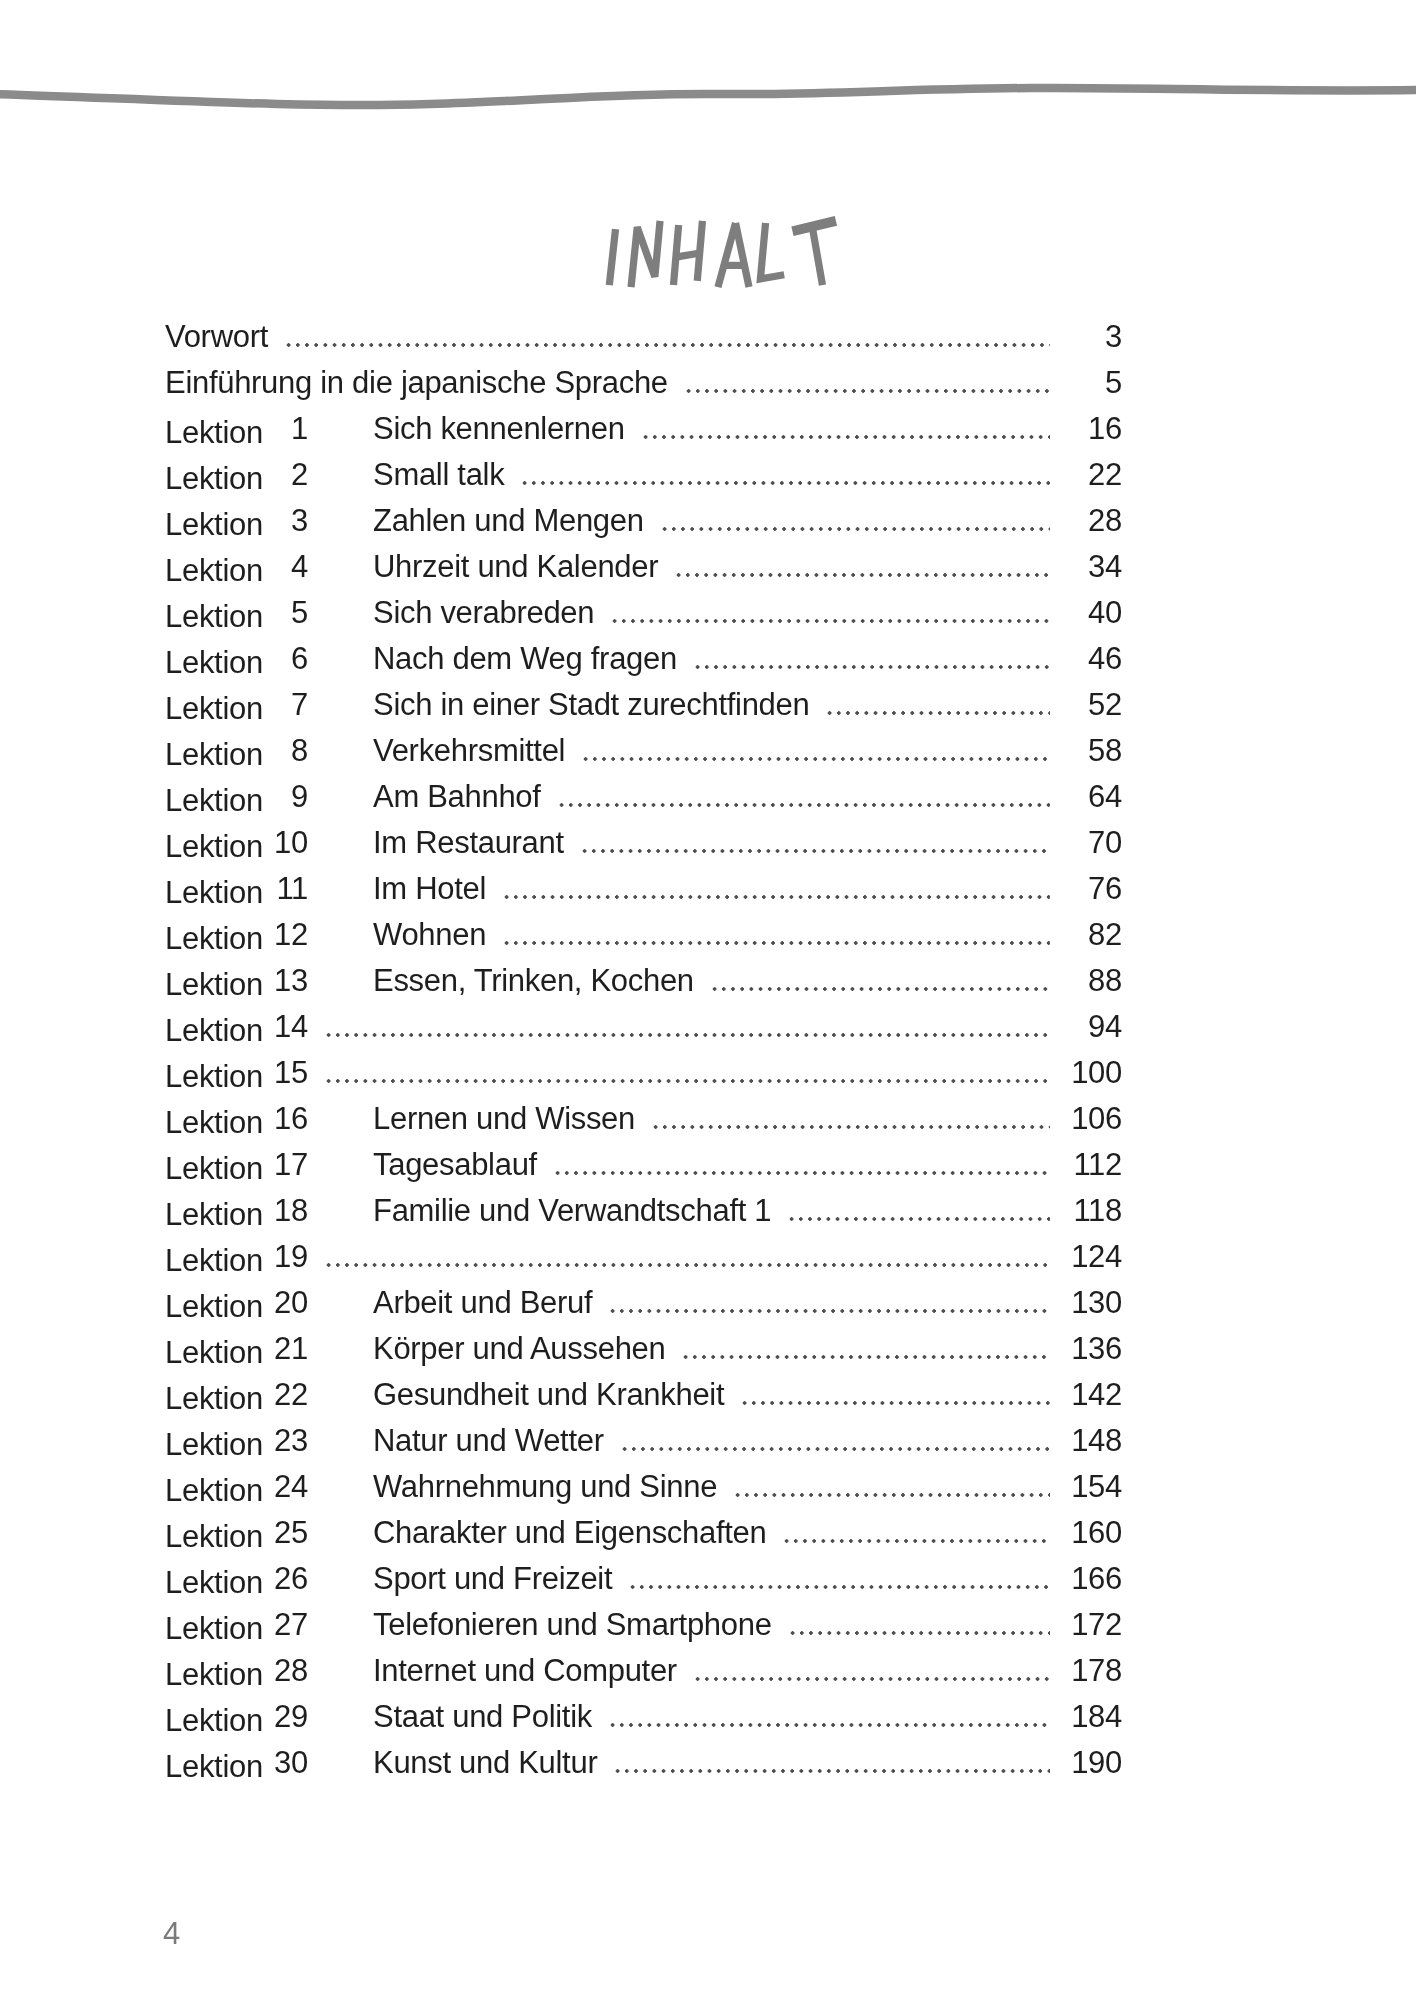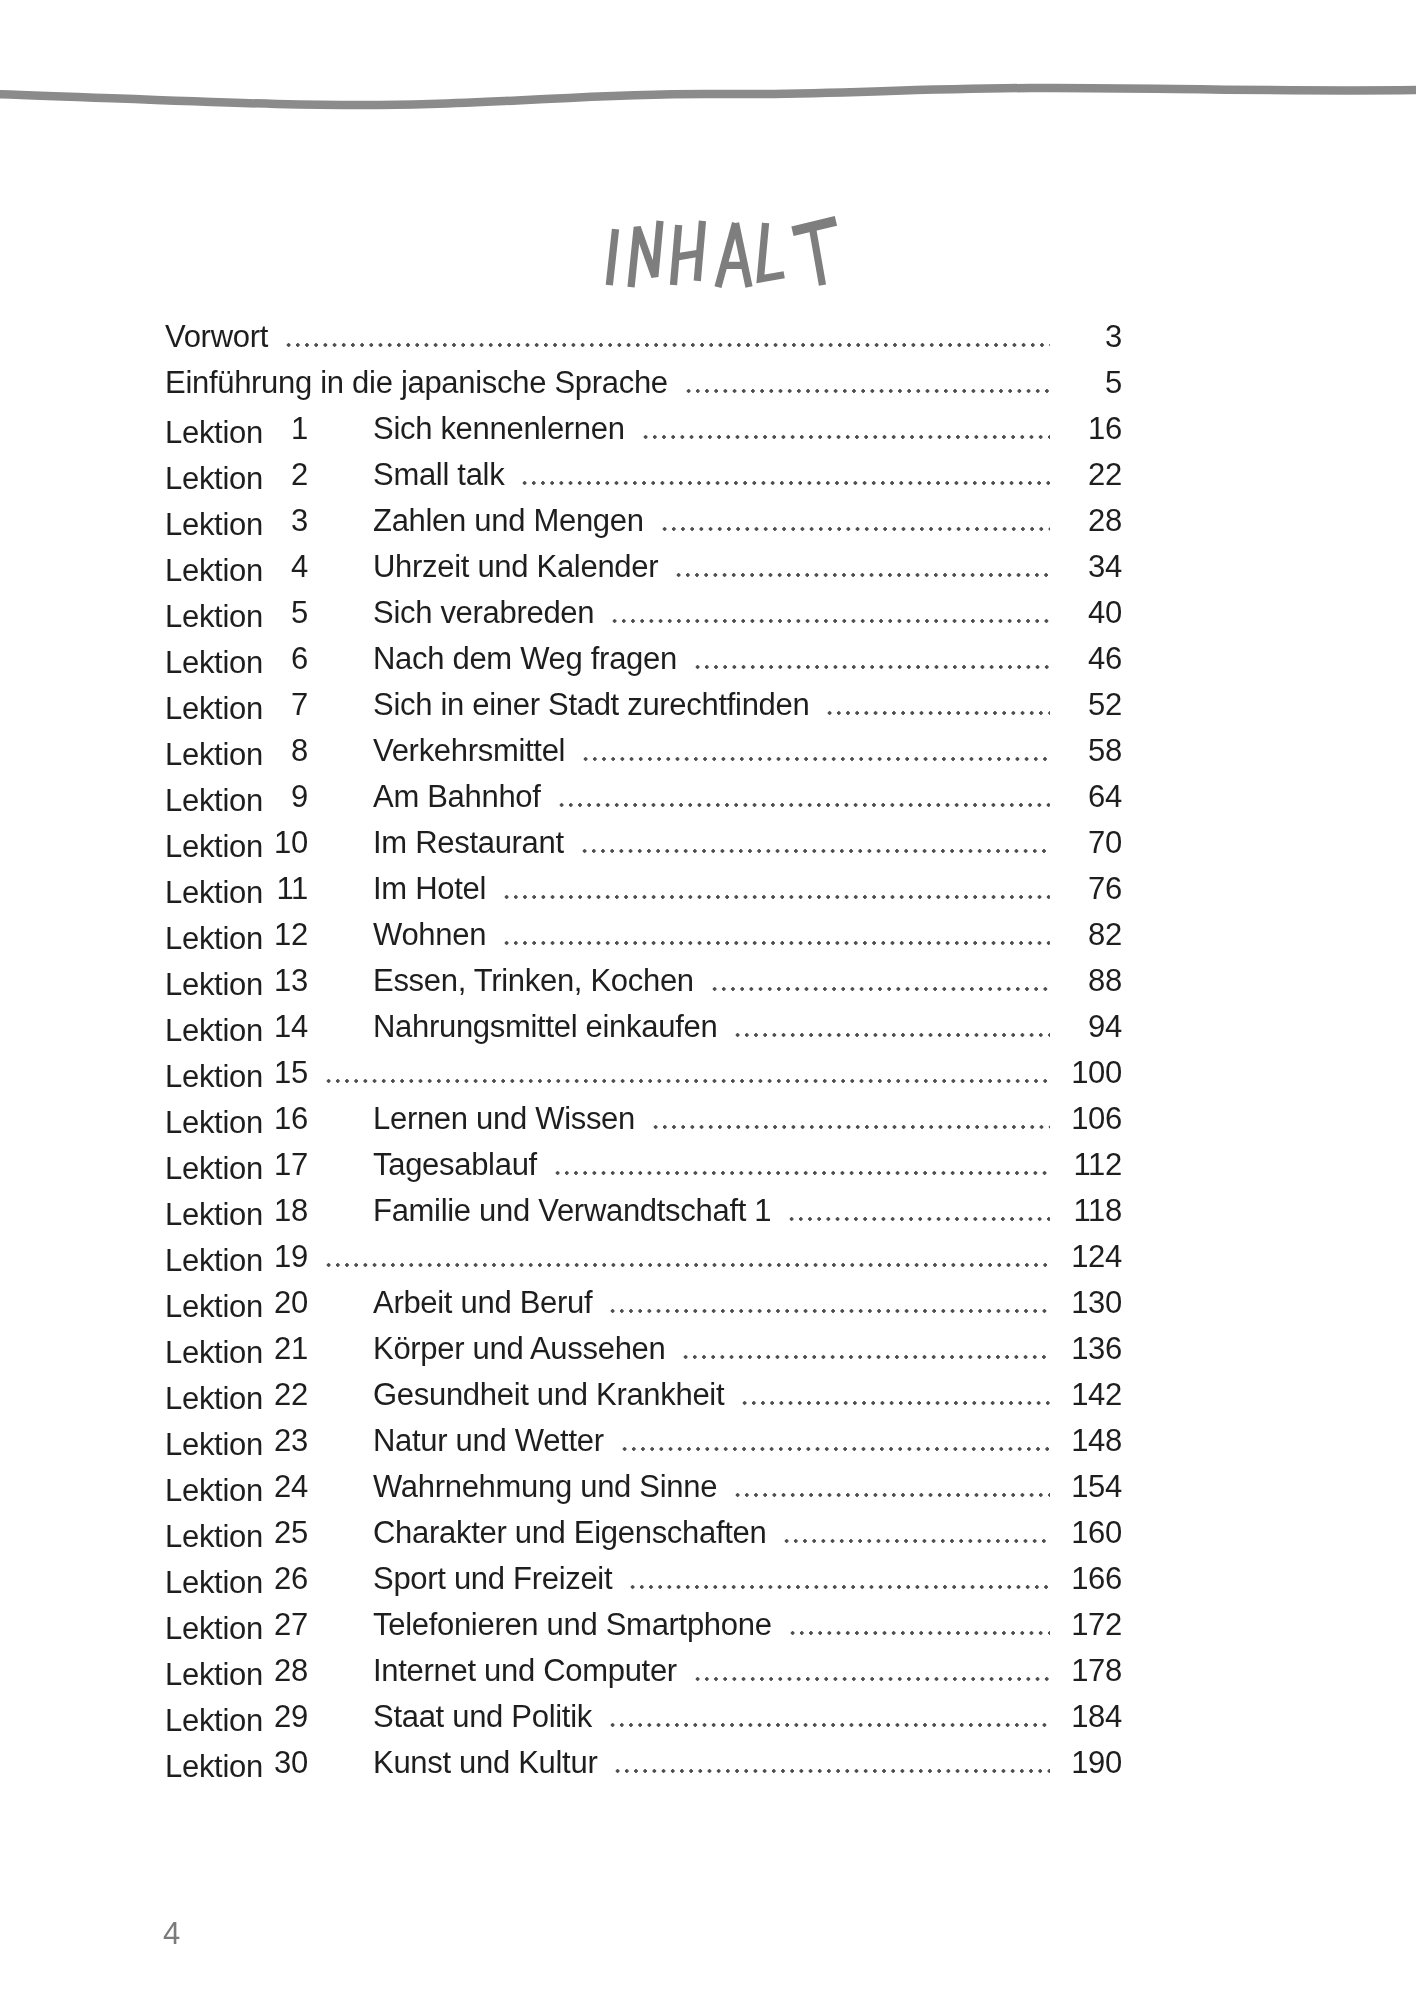--- a/index.html
+++ b/index.html
@@ -183,21 +183,20 @@
       <span class="cell-label">Lektion</span>
       <span class="cell-num">13</span>
       <span class="cell-title">Essen, Trinken, Kochen</span>
       <span class="leader"></span>
       <span class="cell-page">88</span>
     </li>
 
     <li class="toc-row">
       <span class="cell-label">Lektion</span>
       <span class="cell-num">14</span>
-      <span class="cell-title">Nahrungsmittel einkaufen</span>
       <span class="leader"></span>
       <span class="cell-page">94</span>
     </li>
 
     <li class="toc-row">
       <span class="cell-label">Lektion</span>
       <span class="cell-num">15</span>
       <span class="leader"></span>
       <span class="cell-page">100</span>
     </li>

